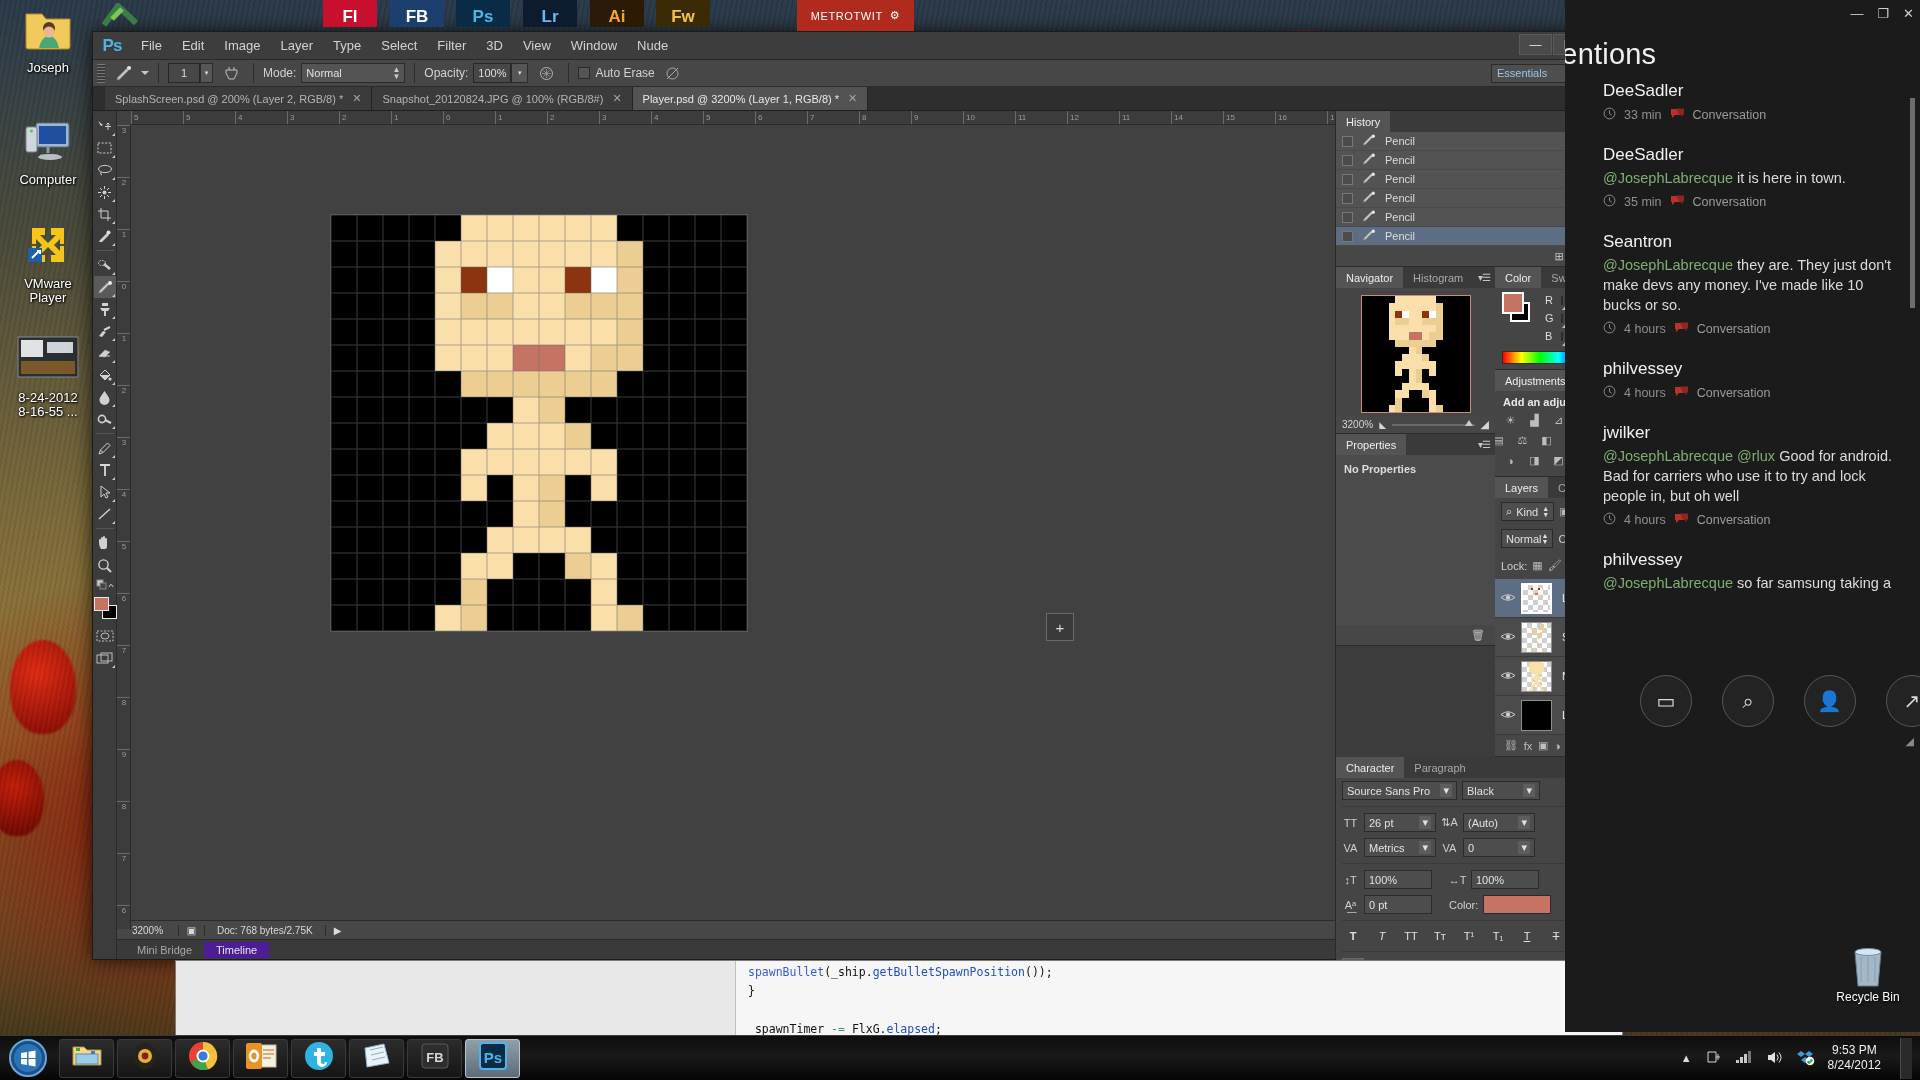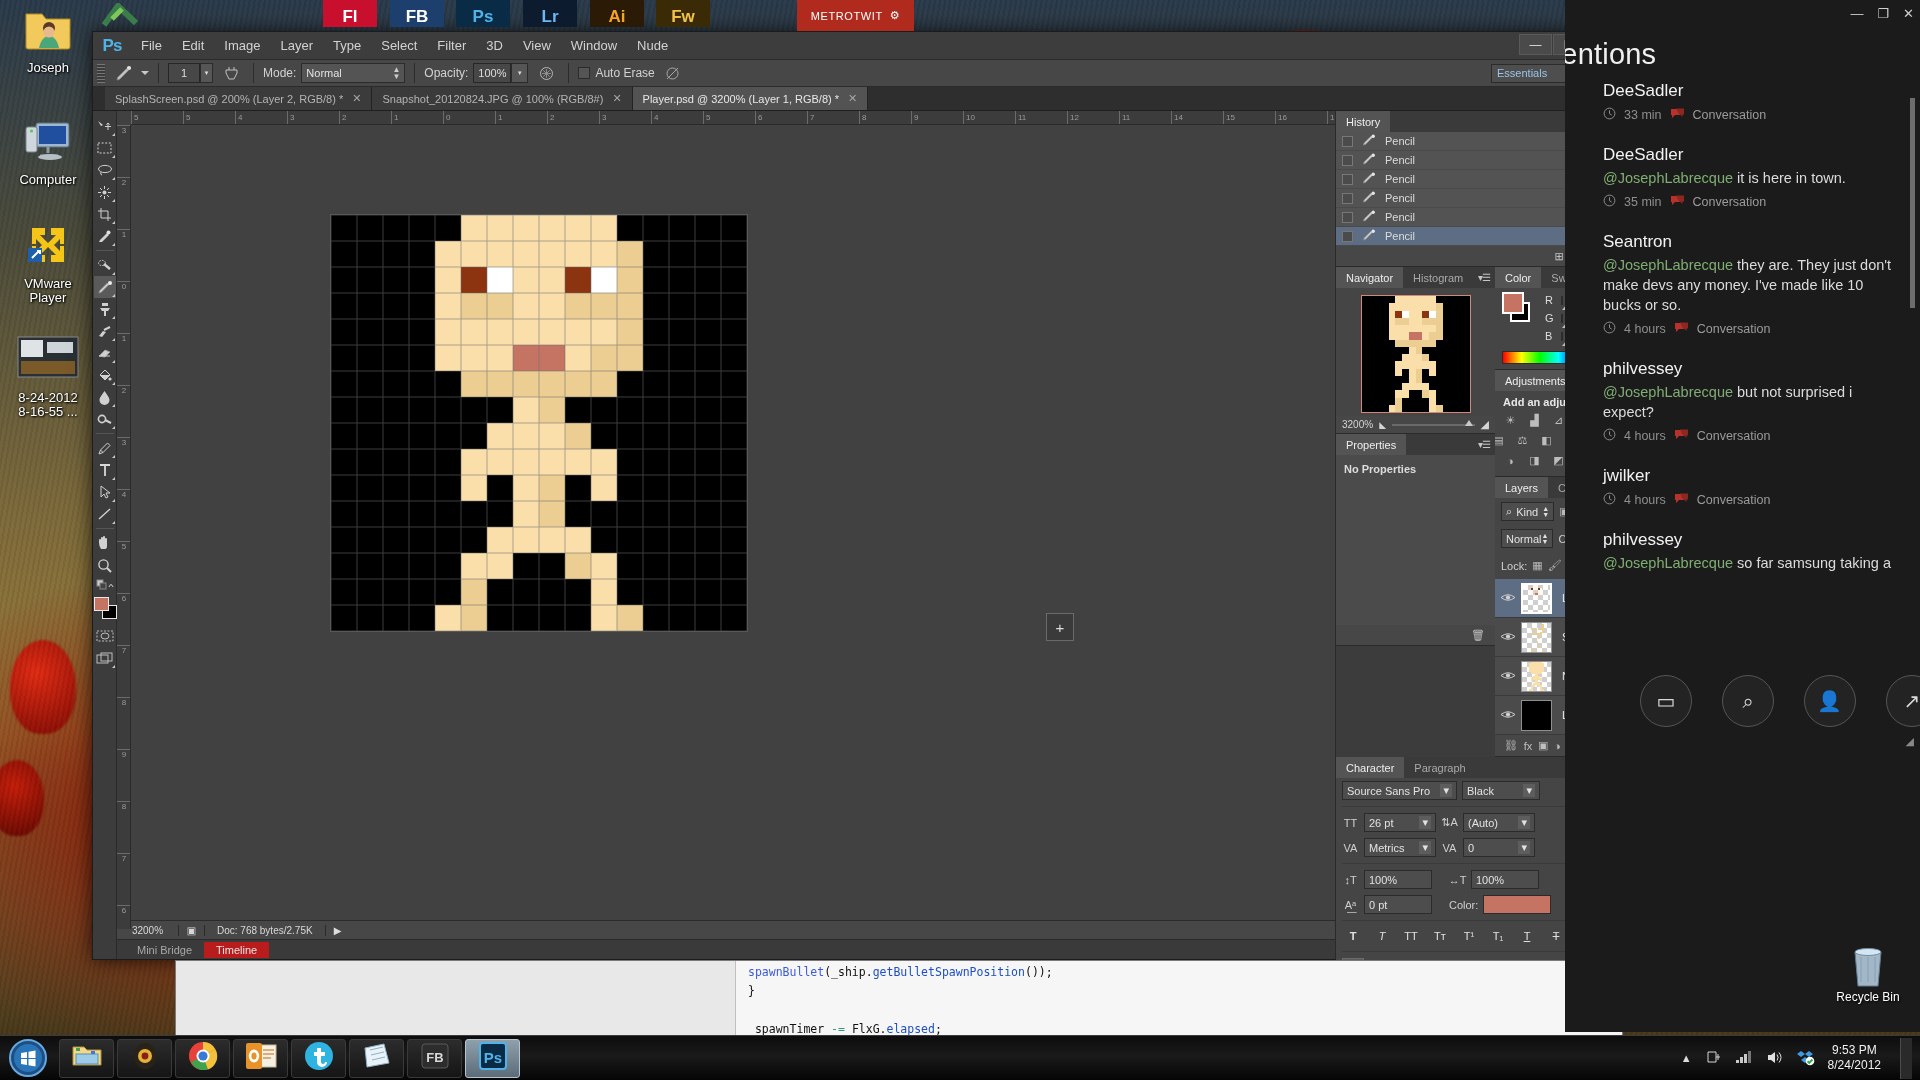--- a/index.html
+++ b/index.html
@@ -130,21 +130,21 @@
   #plus-marker{ position:absolute; left:915px; top:488px; width:28px;height:28px;
     background:#3a3a3a; border:1px solid #6a6a6a; color:#ddd;
     display:flex;align-items:center;justify-content:center;font-size:15px;}
   #ps-statusbar{ height:19px; background:#474747; border-top:1px solid #2b2b2b;
     display:flex; align-items:center; font-size:10px; color:#d8d8d8; }
   #ps-statusbar .zoomv{ width:62px; text-align:center; border-right:1px solid #2b2b2b;}
   #ps-statusbar .docsz{ padding:0 12px; border-right:1px solid #2b2b2b; }
   #ps-bottomtabs{ height:20px; background:#3a3a3a; border-top:1px solid #2b2b2b;
     display:flex; align-items:center; padding-left:8px; gap:0; }
   .btab{ padding:2px 12px; font-size:11px; color:#a8a8a8; }
-  .btab.active{ background:#b91c1c; color:#e6e6e6; }
+  .btab.active{ background:#4c1d95; color:#e6e6e6; }
 
   
   #dock{ width:287px; background:#3c3c3c; border-left:1px solid #2a2a2a;
     display:flex; flex-direction:column; }
   .pnl{ background:#454545; border-bottom:1px solid #2a2a2a; }
   .pnl-tabs{ display:flex; align-items:flex-end; height:21px; background:#3a3a3a; position:relative;}
   .ptab{ padding:3px 10px; font-size:11px; color:#a9a9a9; height:21px; display:flex;align-items:center;}
   .ptab.active{ background:#545454; color:#eee; }
   .pnl-menu{ position:absolute; right:5px; top:5px; color:#c5c5c5; font-size:10px; letter-spacing:-1px;}
   .dock-split{ display:flex; }
@@ -2361,36 +2361,36 @@
             <span>4 hours</span>
             <span class="conv-ic"><svg width="15" height="12" viewBox="0 0 15 12">
                 <path d="M1 1 h9 v6 h-5 l-3 3 v-3 H1 Z" fill="#b7322a"></path>
                 <path d="M6 0.5 h8 v6 h-1.5 v2.5 l-2.5 -2.5 h-1" fill="#8e2720"></path>
               </svg></span>
             <span class="tw-conv">Conversation</span>
           </div>
         </div>
         <div class="tw">
           <div class="tw-user">philvessey</div>
-          <div class="tw-body"><span class="tw-handle">@JosephLabrecque</span> but not surprised i expect?</div>
           <div class="tw-meta">
             <span><svg width="13" height="13" viewBox="0 0 13 13">
                 <circle cx="6.5" cy="6.5" r="5.4" fill="none" stroke="#8e8e8e"></circle>
                 <path d="M6.5 3.4 v3.3 l2.2 1.4" stroke="#8e8e8e" fill="none"></path>
               </svg></span>
             <span>4 hours</span>
             <span class="conv-ic"><svg width="15" height="12" viewBox="0 0 15 12">
                 <path d="M1 1 h9 v6 h-5 l-3 3 v-3 H1 Z" fill="#b7322a"></path>
                 <path d="M6 0.5 h8 v6 h-1.5 v2.5 l-2.5 -2.5 h-1" fill="#8e2720"></path>
               </svg></span>
             <span class="tw-conv">Conversation</span>
           </div>
         </div>
         <div class="tw">
           <div class="tw-user">jwilker</div>
+          <div class="tw-body"><span class="tw-handle">@JosephLabrecque @rlux</span> Good for android. Bad for carriers who use it to try and lock people in, but oh well</div>
           <div class="tw-meta">
             <span><svg width="13" height="13" viewBox="0 0 13 13">
                 <circle cx="6.5" cy="6.5" r="5.4" fill="none" stroke="#8e8e8e"></circle>
                 <path d="M6.5 3.4 v3.3 l2.2 1.4" stroke="#8e8e8e" fill="none"></path>
               </svg></span>
             <span>4 hours</span>
             <span class="conv-ic"><svg width="15" height="12" viewBox="0 0 15 12">
                 <path d="M1 1 h9 v6 h-5 l-3 3 v-3 H1 Z" fill="#b7322a"></path>
                 <path d="M6 0.5 h8 v6 h-1.5 v2.5 l-2.5 -2.5 h-1" fill="#8e2720"></path>
               </svg></span>

